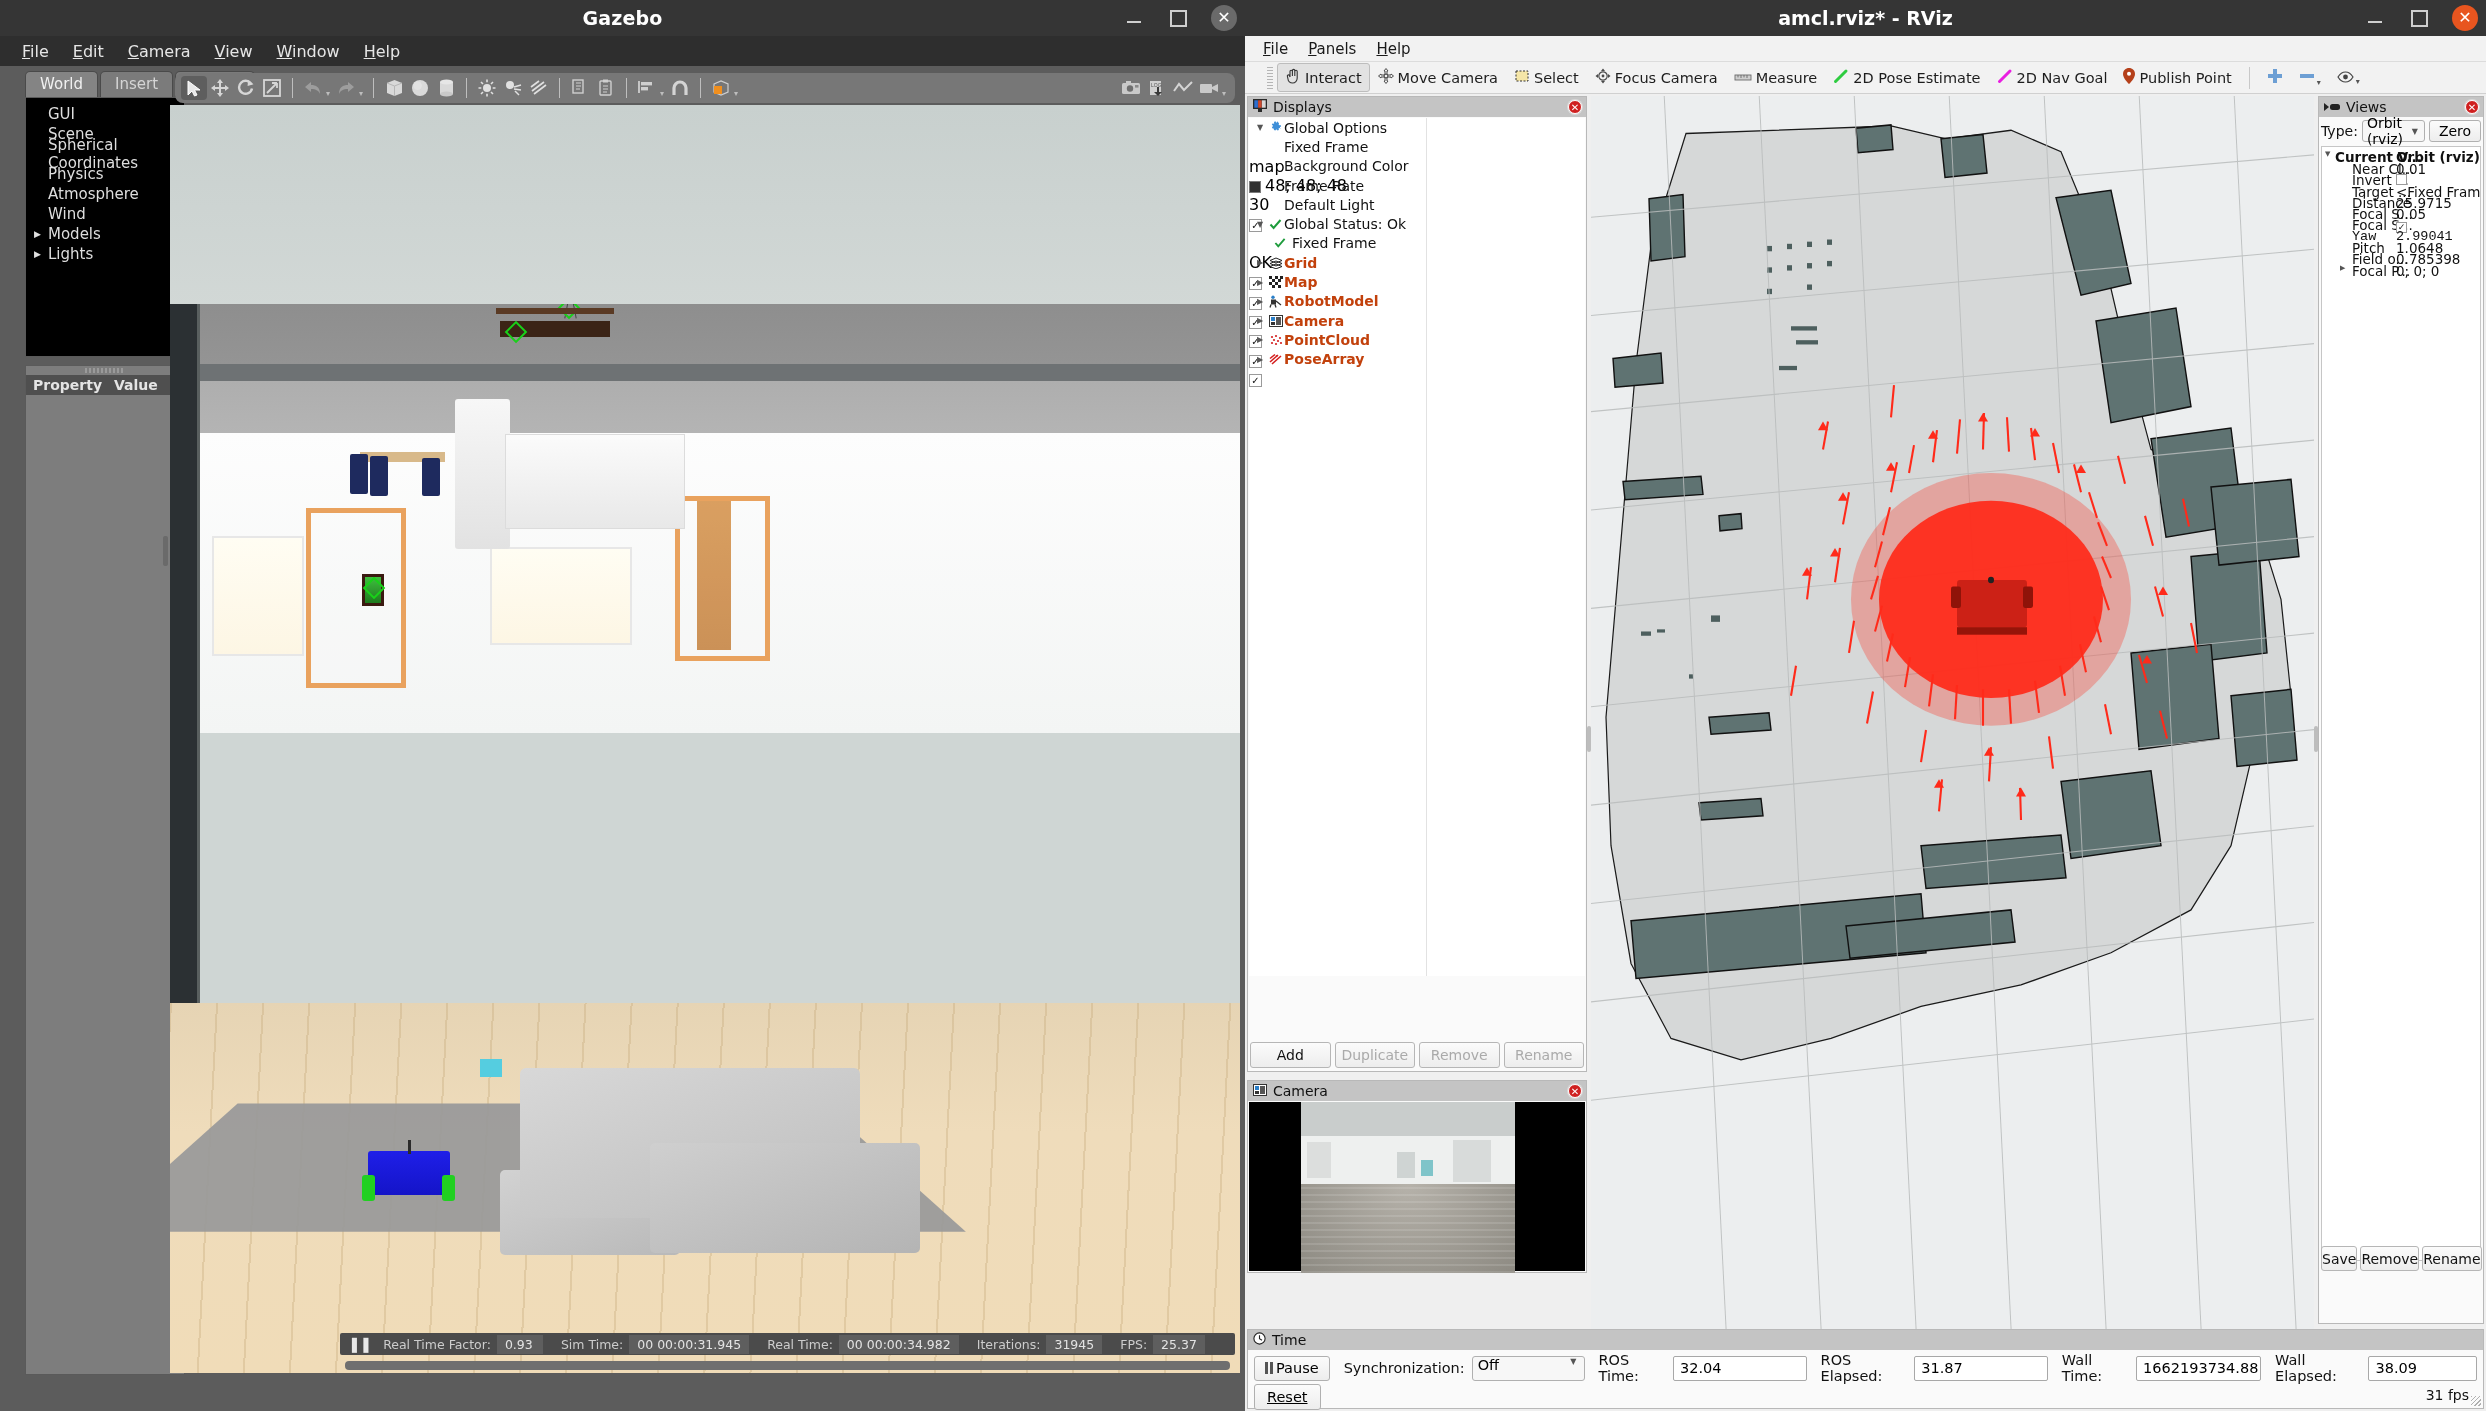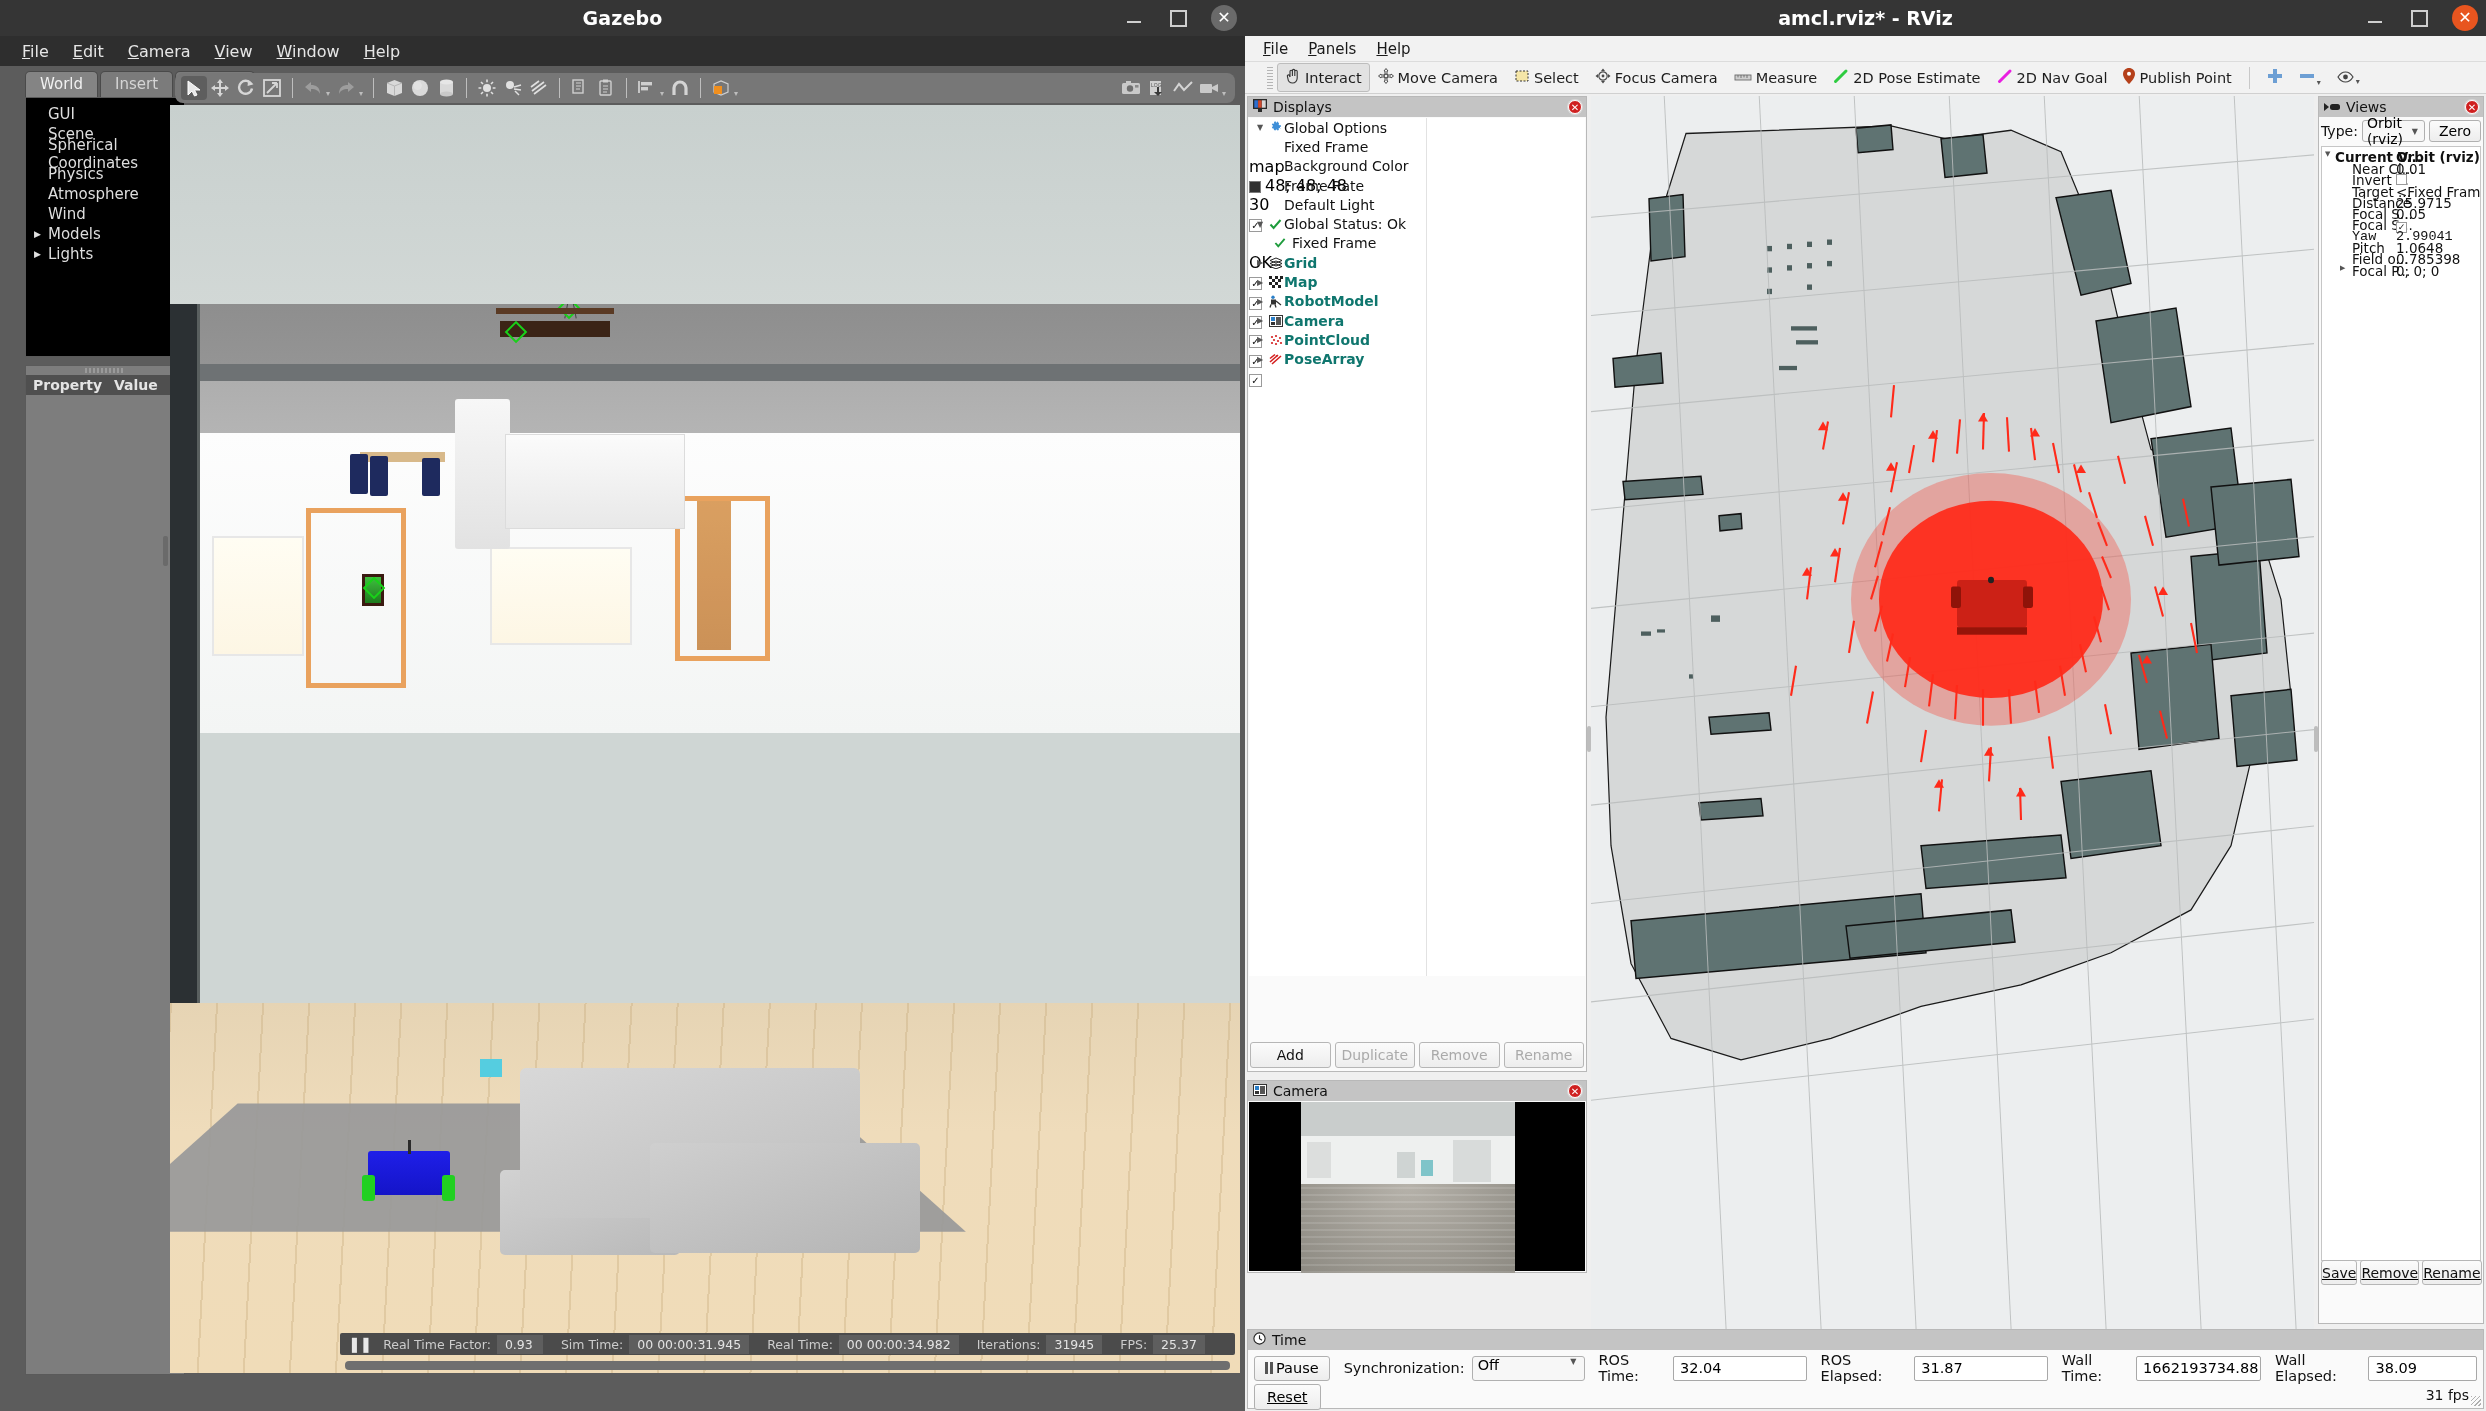--- a/index.html
+++ b/index.html
@@ -201,21 +201,21 @@
   .displays-panel { left:2px; top:2px; width:340px; height:976px; }
   .disp-tree { position:absolute; left:1px; top:21px; right:1px; bottom:62px;
     background:#ffffff; overflow:hidden; }
   .disp-row { display:flex; height:19.3px; align-items:center; font-size:14px; color:#111;
     cursor:pointer; }
   .disp-row .exp { width:14px; text-align:center; font-size:8px; color:#555; }
   .disp-row .ico { width:17px; display:flex; align-items:center; justify-content:center; }
   .disp-row .nm { flex: 0 0 auto; }
   .disp-row-wrap { position:relative; height:19.3px; }
   .disp-sep { position:absolute; left:177px; top:0; bottom:0; width:1px; background:#e2e2e2; }
-  .blue { color:#0f766e; font-weight:bold; }
+  .blue { color:#c2410c; font-weight:bold; }
   .cbx { width:13px; height:13px; border:1px solid #9a9a9a; background:#fff;
     display:inline-flex; align-items:center; justify-content:center; font-size:10px; color:#111;}
   .swatch { width:12px; height:12px; background:#303030; display:inline-block;
     vertical-align:-2px; margin-right:4px; border:1px solid #7a7a7a;}
   .disp-btns { position:absolute; left:2px; right:2px; bottom:3px; height:26px;
     display:flex; gap:4px; }
   .btn { flex:1; background: linear-gradient(#fbfbfb,#ededed); border:1px solid #b6b6b6;
     border-radius:3px; font-size:14px; color:#111; display:flex; align-items:center;
     justify-content:center; cursor:pointer; }
   .btn.dis { color:#aaaaaa; }
@@ -258,22 +258,22 @@
   .vt-zero { width:52px; height:22px; background:linear-gradient(#fbfbfb,#ededed);
     border:1px solid #b0b0b0; border-radius:3px; font-size:14px;
     display:flex; align-items:center; justify-content:center; cursor:pointer; }
   .views-tree { position:absolute; left:2px; top:49px; right:2px; bottom:62px;
     background:#fff; border:1px solid #c6c6c6; overflow:hidden; }
   .v-row { position:relative; height:10.8px; font-size:13.5px; color:#111; }
   .v-row .vexp { position:absolute; left:3px; top:0; font-size:7px; color:#555; }
   .v-row .vk { position:absolute; right:auto; font-size:13.5px; white-space:nowrap; }
   .v-row .vv { position:absolute; left:74px; font-size:13.5px; white-space:nowrap; }
   .v-row.hdr .vk, .v-row.hdr .vv { font-weight:bold; }
-  .views-btns { position:absolute; left:2px; right:2px; bottom:38px; height:25px;
-    display:flex; gap:3px;text-decoration:underline; }
+  .views-btns { position:absolute; left:2px; right:2px; bottom:52px; height:25px;
+    display:flex; gap:3px; }
 
   
   .time-panel { left:2px; right:2px; bottom:2px; height:80px; top:auto; }
   .time-body { position:absolute; left:0; top:21px; right:0; bottom:0; }
   .time-row { position:absolute; left:6px; top:4px; right:6px; height:26px;
     display:flex; align-items:center; gap:0; }
   .t-btn { height:25px; padding:0 10px; background:linear-gradient(#fbfbfb,#ededed);
     border:1px solid #b0b0b0; border-radius:3px; font-size:14.5px; display:flex;
     align-items:center; justify-content:center; cursor:pointer; gap:3px;}
   .t-lbl { font-size:14.5px; color:#111; margin:0 7px 0 14px; }

